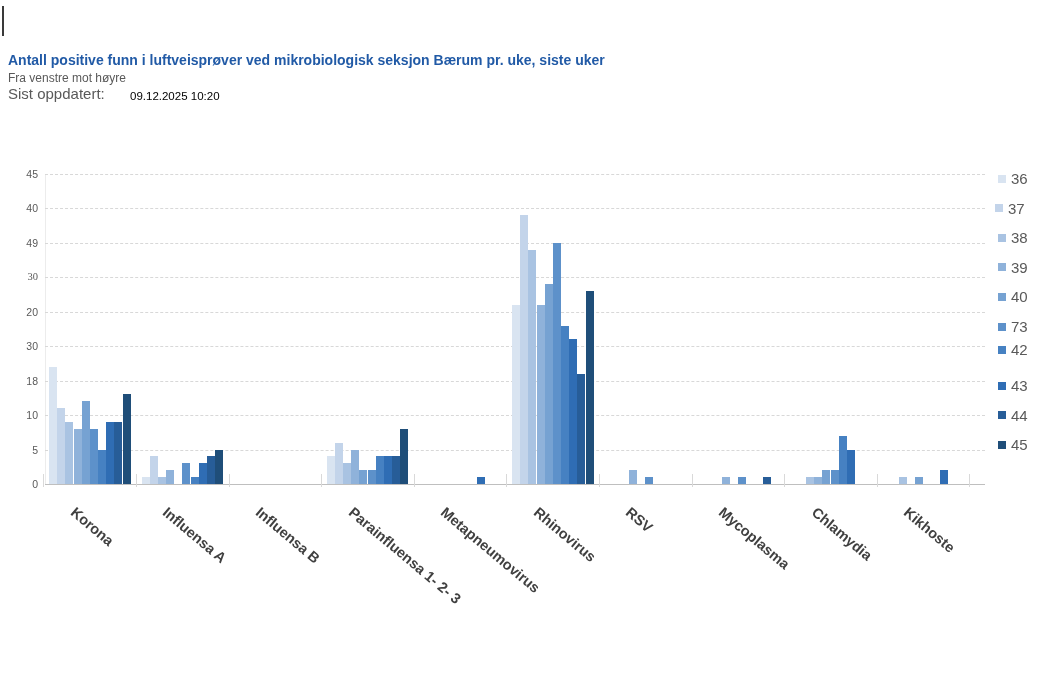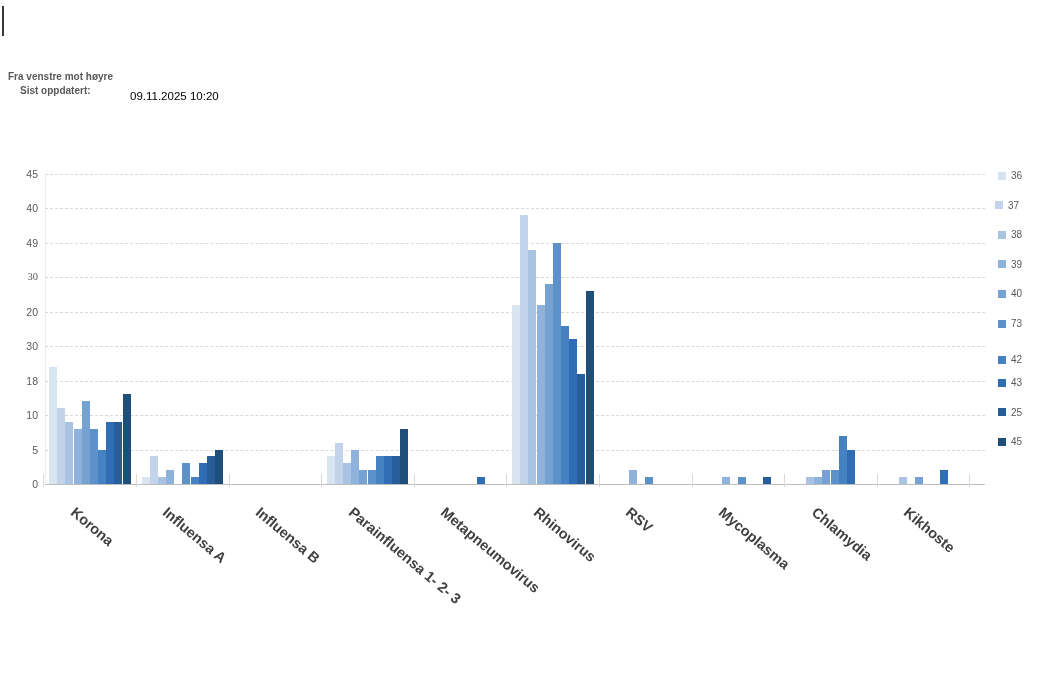--- a/index.html
+++ b/index.html
@@ -1,43 +1,44 @@
 <!DOCTYPE html>
 <html><head>
 <meta charset="utf-8">
 <style>
   html,body{margin:0;padding:0;background:#fff;width:1040px;height:694px;overflow:hidden;
     font-family:"Liberation Sans", sans-serif;}
   #stage{position:relative;width:1040px;height:694px;background:#fff;}
   .edge-mark{position:absolute;left:2px;top:6px;width:2px;height:30px;background:#3a3a3a;}
   .title{position:absolute;left:8px;top:52px;font-size:14px;font-weight:bold;color:#215aa6;white-space:nowrap;}
-  .subtitle{position:absolute;left:8px;top:71px;font-size:10px;font-weight:bold;color:#595959;}
-  .updated-label{position:absolute;left:8px;top:85px;font-size:10px;font-weight:bold;color:#595959;margin-left:12px;}
+  .subtitle{position:absolute;left:8px;top:71px;font-size:12px;font-weight:normal;color:#595959;}
+  .updated-label{position:absolute;left:8px;top:85px;font-size:15px;font-weight:normal;color:#595959;}
   .updated-value{position:absolute;left:130px;top:90px;font-size:11.5px;color:#000;}
   .chart{position:absolute;left:0;top:0;width:1040px;height:694px;}
   .gridline{position:absolute;height:0;border-top:1px dashed #d8d8d8;}
   .gridline.zero{border-top:1px solid #bfbfbf;}
   .yaxis-line{position:absolute;width:1px;background:#ececec;}
   .ylabel{position:absolute;width:34px;text-align:right;font-size:10.5px;color:#595959;}
   .bar{position:absolute;}
   .cat-tick{position:absolute;width:1px;background:#d9d9d9;}
   .cat-label{position:absolute;font-size:14.5px;font-weight:bold;color:#404040;white-space:nowrap;
     transform:rotate(40deg);transform-origin:left top;}
   .legend-item{position:absolute;display:flex;align-items:center;}
   .legend-swatch{width:8px;height:8px;margin-right:5px;}
-  .legend-label{font-size:10px;color:#595959;}
+  .legend-label{font-size:15px;color:#595959;}
 </style>
 </head>
 <body>
 
 <div id="stage">
   <div class="edge-mark"></div>
+  <div class="title">Antall positive funn i luftveisprøver ved mikrobiologisk seksjon Bærum pr. uke, siste uker</div>
   <div class="subtitle">Fra venstre mot høyre</div>
   <div class="updated-label">Sist oppdatert:</div>
-  <div class="updated-value">09.11.2025 10:20</div>
+  <div class="updated-value">09.12.2025 10:20</div>
   <div class="chart" id="chart">
       <div class="yaxis-line" style="left: 45px; top: 174px; height: 310px;"></div>
       <div class="gridline zero" style="left: 45px; width: 940px; top: 484px;"></div>
       <div class="ylabel" style="left: 4px; top: 478px;">0</div>
       <div class="gridline" style="left: 45px; width: 940px; top: 449.556px;"></div>
       <div class="ylabel" style="left: 4px; top: 443.556px;">5</div>
       <div class="gridline" style="left: 45px; width: 940px; top: 415.111px;"></div>
       <div class="ylabel" style="left: 4px; top: 409.111px;">10</div>
       <div class="gridline" style="left: 45px; width: 940px; top: 380.667px;"></div>
       <div class="ylabel" style="left: 4px; top: 374.667px;">18</div>
@@ -145,30 +146,30 @@
         <div class="legend-label">39</div>
       </div>
       <div class="legend-item" style="left: 998px; top: 288.4px;">
         <div class="legend-swatch" style="background: rgb(118, 162, 210);"></div>
         <div class="legend-label">40</div>
       </div>
       <div class="legend-item" style="left: 998px; top: 318px;">
         <div class="legend-swatch" style="background: rgb(93, 145, 202);"></div>
         <div class="legend-label">73</div>
       </div>
-      <div class="legend-item" style="left: 998px; top: 354px;">
+      <div class="legend-item" style="left: 998px; top: 341px;">
         <div class="legend-swatch" style="background: rgb(70, 129, 194);"></div>
         <div class="legend-label">42</div>
       </div>
       <div class="legend-item" style="left: 998px; top: 377.2px;">
         <div class="legend-swatch" style="background: rgb(47, 109, 180);"></div>
         <div class="legend-label">43</div>
       </div>
       <div class="legend-item" style="left: 998px; top: 406.8px;">
         <div class="legend-swatch" style="background: rgb(39, 93, 152);"></div>
-        <div class="legend-label">25</div>
+        <div class="legend-label">44</div>
       </div>
       <div class="legend-item" style="left: 998px; top: 436.4px;">
         <div class="legend-swatch" style="background: rgb(31, 78, 121);"></div>
         <div class="legend-label">45</div>
       </div>
     </div>
 </div>
 
 </body></html>

